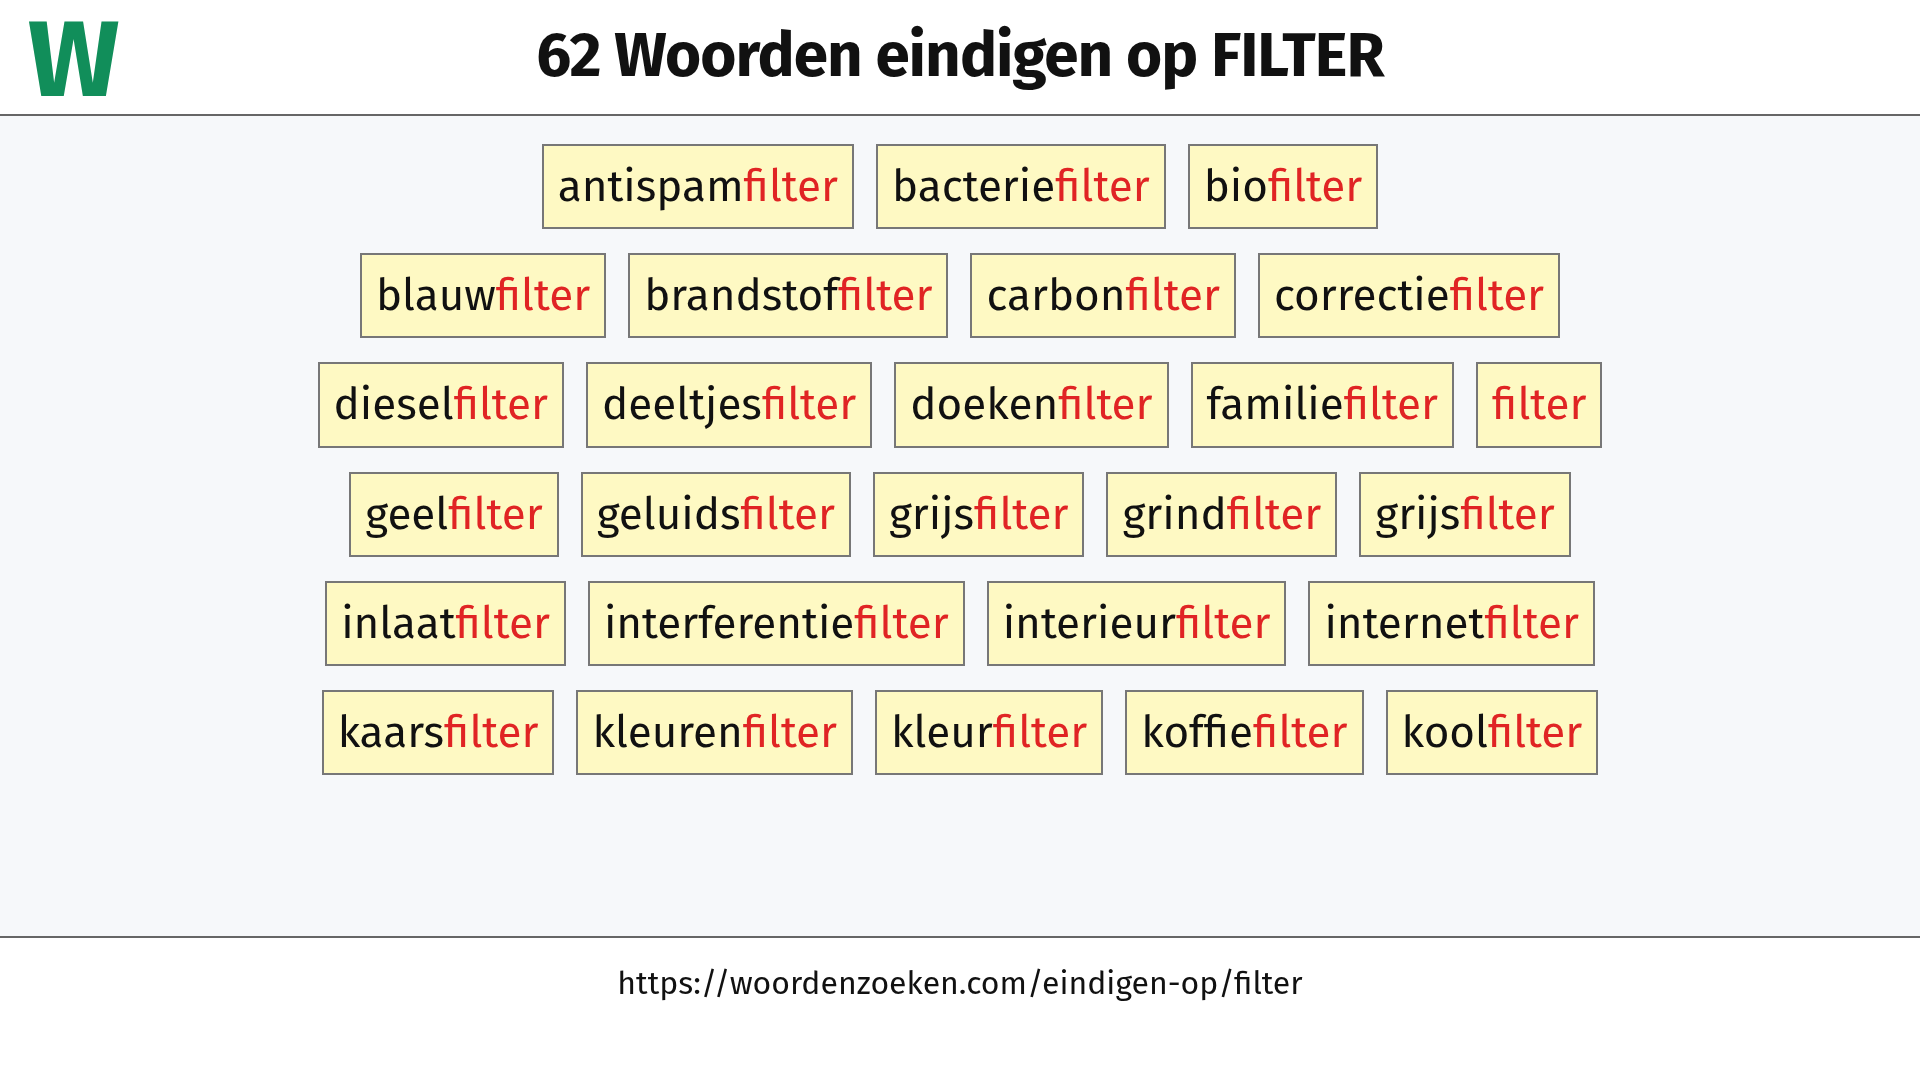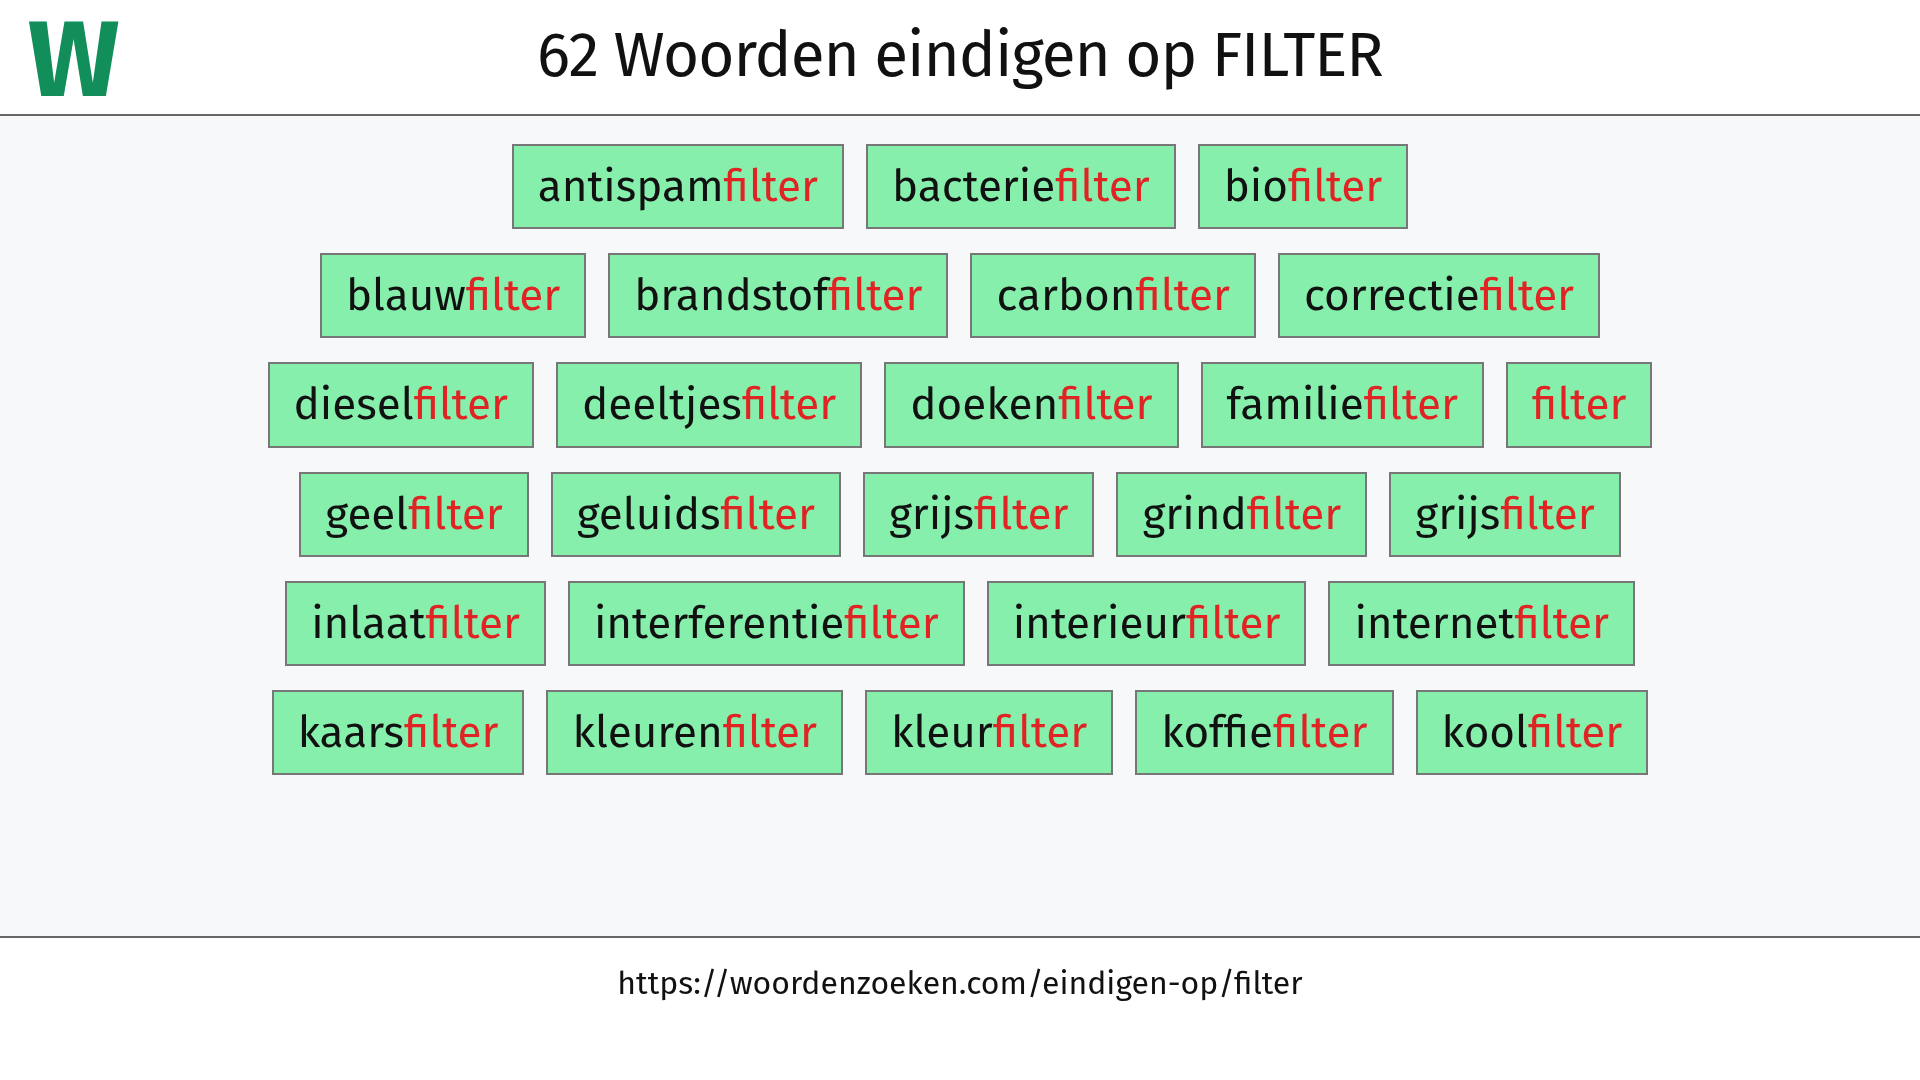--- a/index.html
+++ b/index.html
@@ -22,40 +22,40 @@
     left: 28px;
     top: 6px;
     font-size: 108px;
     font-weight: 700;
     color: #118e5a;
     line-height: 1;
     letter-spacing: -2px;
   }
   .title {
     font-size: 62px;
-    font-weight: 400;
+    font-weight: 700;
     color: #111;
     letter-spacing: -1px;
   }
   .rule { border: none; border-top: 2px solid #666; margin: 0; }
   .grid-area {
     background: #f6f8fa;
     padding: 28px 60px 22px 60px;
     min-height: 820px;
   }
   .word-row {
     display: flex;
     justify-content: center;
     gap: 22px;
     margin-bottom: 24px;
   }
   .word-box {
-    background: #86efac;
+    background: #fef9c3;
     border: 2px solid #777;
-    padding: 12px 24px;
+    padding: 12px 14px;
     font-size: 44px;
     line-height: 1.3;
     white-space: nowrap;
     color: #111;
   }
   .suffix { color: #e02424; }
   .footer {
     text-align: center;
     font-size: 32px;
     color: #111;

